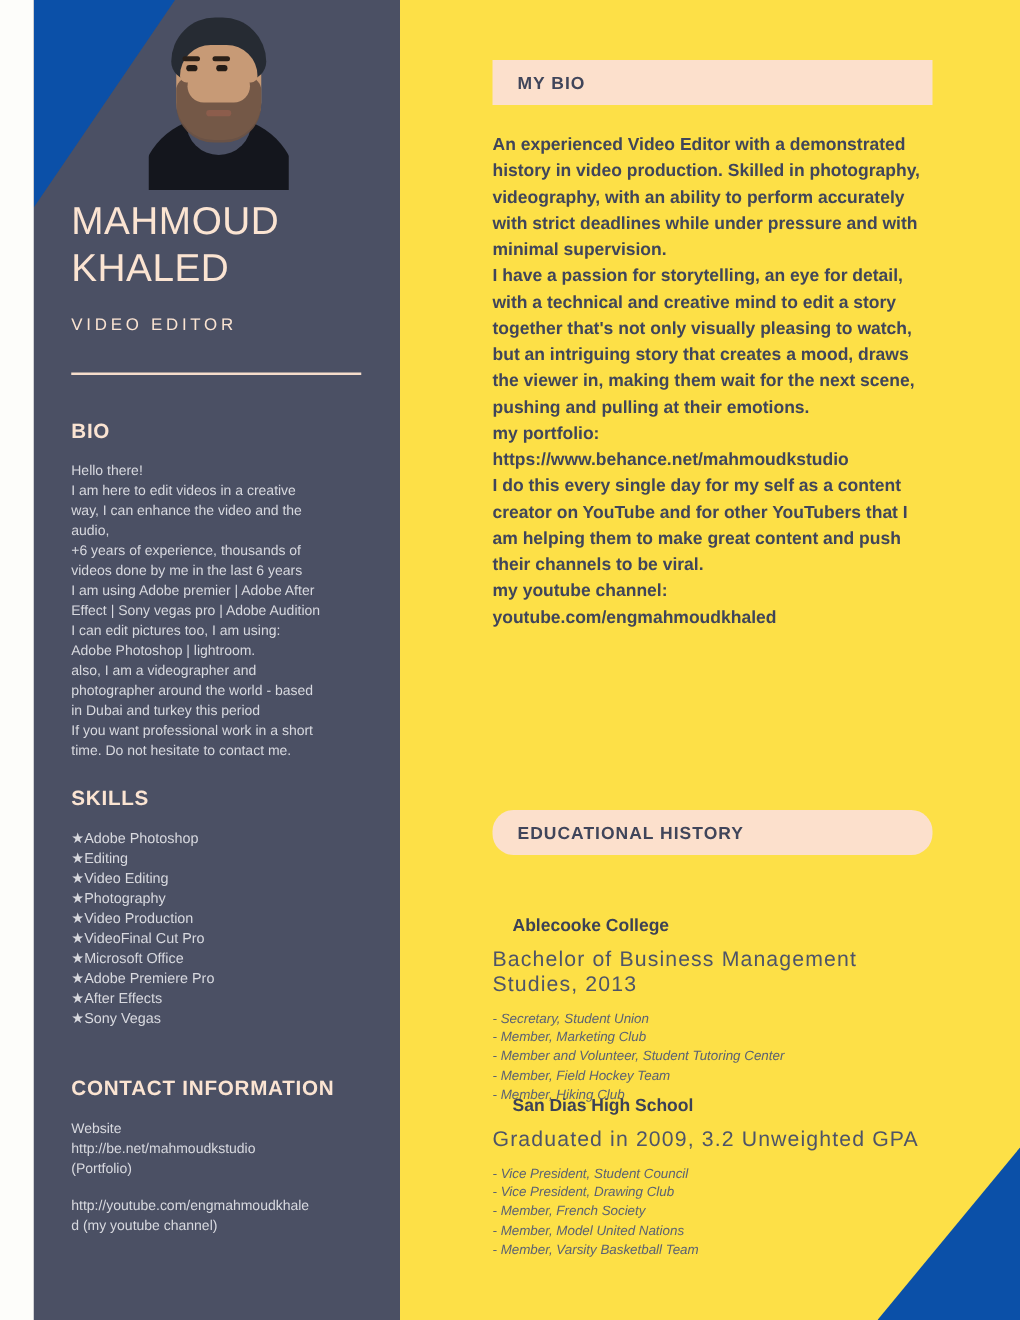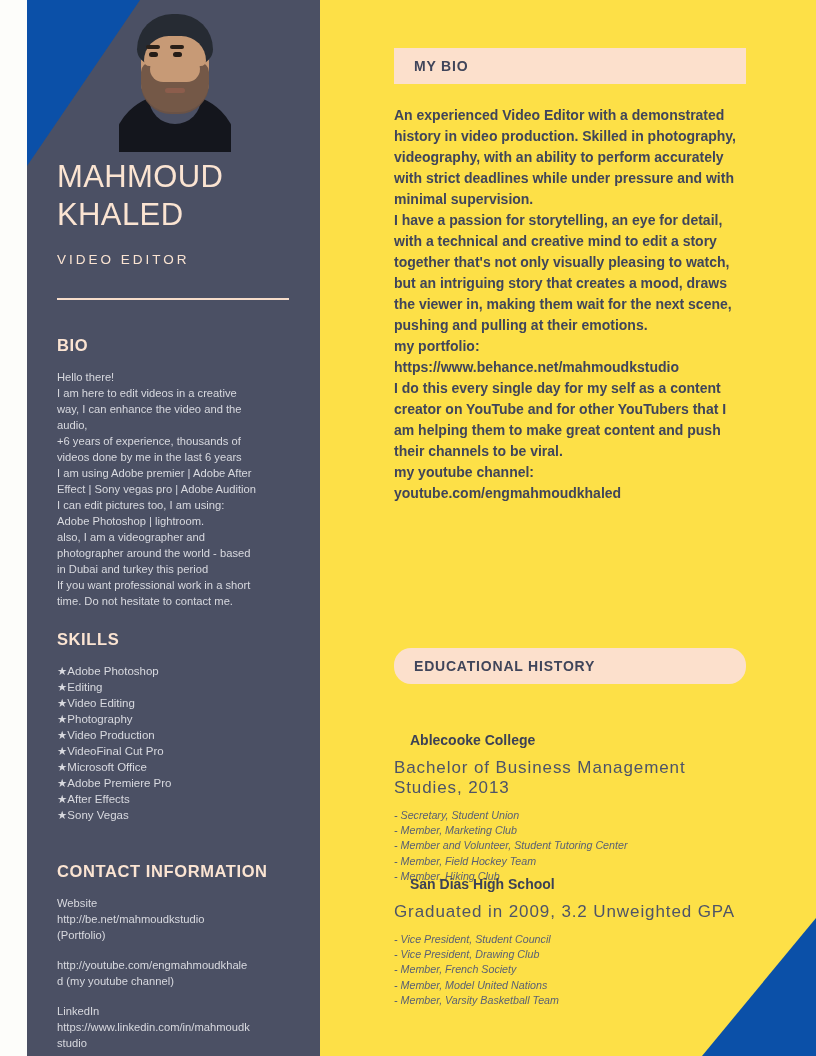--- a/index.html
+++ b/index.html
@@ -359,25 +359,20 @@
       <div class="side-h">CONTACT INFORMATION</div>
       <div>
           <div class="contact-group">
             <div>Website</div>
             <div>http://be.net/mahmoudkstudio</div>
             <div>(Portfolio)</div>
           </div>
           <div class="contact-group">
             <div>http://youtube.com/engmahmoudkhale</div>
             <div>d (my youtube channel)</div>
-          </div>
-          <div class="contact-group">
-            <div>LinkedIn</div>
-            <div>https://www.linkedin.com/in/mahmoudk</div>
-            <div>studio</div>
           </div>
         </div>
     </div>
 
   </div>
 
   <div class="main">
 
     <div class="sec-head" style="top:48px;">
       <span>MY BIO</span>

